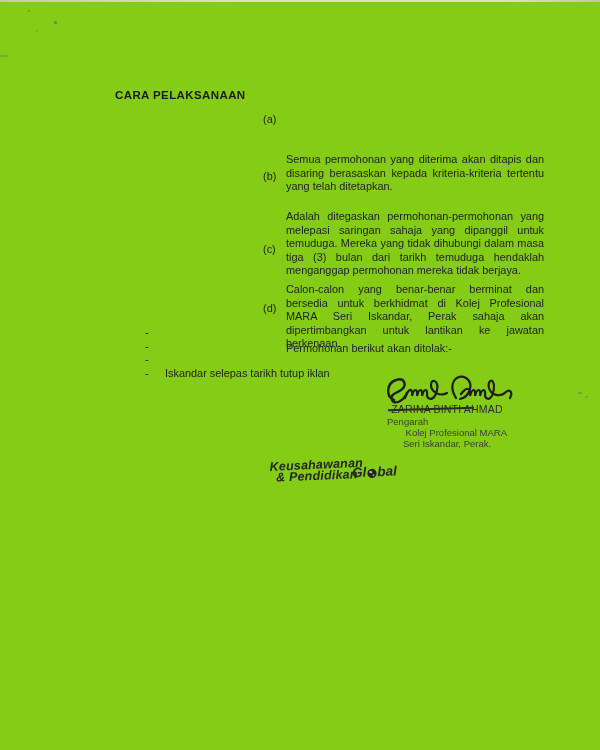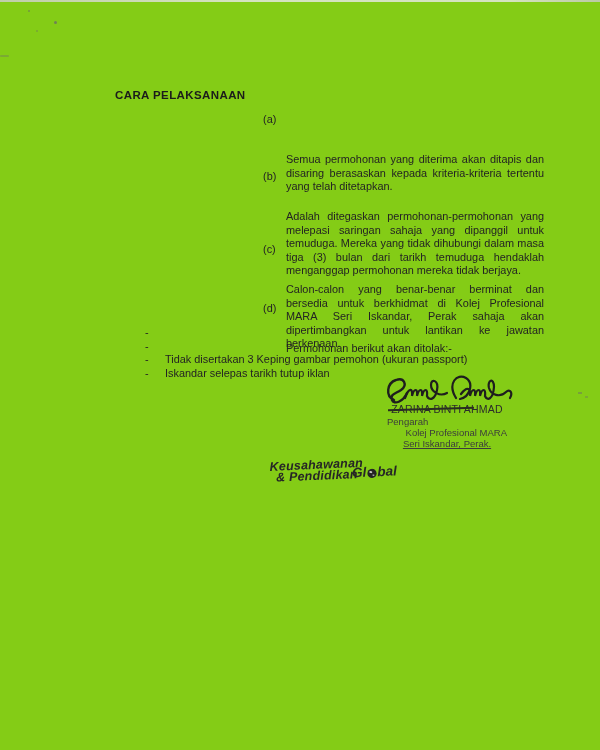--- a/index.html
+++ b/index.html
@@ -60,21 +60,21 @@
   .sig-title{
     position:absolute;left:387px;top:416px;width:120px;
     font-size:9.5px;color:#3c3c3c;white-space:nowrap;
   }
   .sig-org{
     position:absolute;left:387px;top:427px;width:120px;text-align:right;
     font-size:9.5px;color:#3c3c3c;white-space:nowrap;
   }
   .sig-loc{
     position:absolute;left:387px;top:438px;width:120px;text-align:center;
-    font-size:9.5px;color:#3c3c3c;white-space:nowrap;text-decoration:underline;
+    font-size:9.5px;color:#3c3c3c;white-space:nowrap;
   }
 
   .stamp{
     position:absolute;left:266px;top:457px;width:140px;height:34px;
     transform:rotate(-2.5deg);color:#262626;
   }
   .stamp .l1{
     position:absolute;left:4px;top:0;
     font-size:12.5px;font-weight:bold;font-style:italic;letter-spacing:.2px;white-space:nowrap;
   }
@@ -122,21 +122,20 @@
 
   <ul class="rejections">
     <li>
       <span class="dash">-</span>
     </li>
     <li>
       <span class="dash">-</span>
     </li>
     <li>
       <span class="dash">-</span>
-      <span>Tidak disertakan 3 Keping gambar pemohon (ukuran passport)</span>
     </li>
     <li>
       <span class="dash">-</span>
       <span>Iskandar selepas tarikh tutup iklan</span>
     </li>
   </ul>
 
   <svg class="sig-svg" viewBox="0 0 134 42" fill="none" xmlns="http://www.w3.org/2000/svg">
     <path d="M12,27 C3,23 5,10 14,7 C22,4 26,12 19,17 C13,21 8,21 10,27 C12,32 21,29 25,20" stroke="#1e1e1e" stroke-width="2.4" stroke-linecap="round"></path>
     <path d="M23,25 C27,14 31,15 30,23 C32,15 36,15 35,23 C37,15 41,15 40,23 C42,15 46,15 45,23 C47,28 53,27 55,17 C57,7 49,5 49,12 C49,19 58,24 65,20" stroke="#1e1e1e" stroke-width="2.2" stroke-linecap="round"></path>

